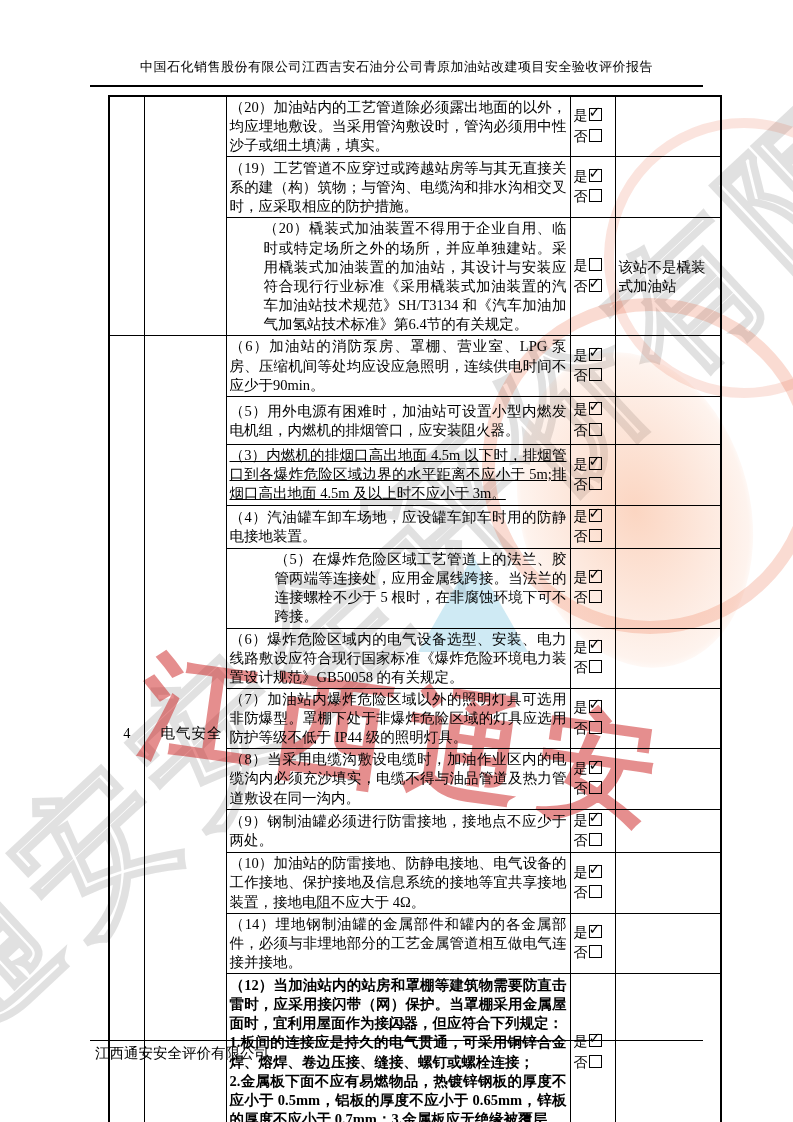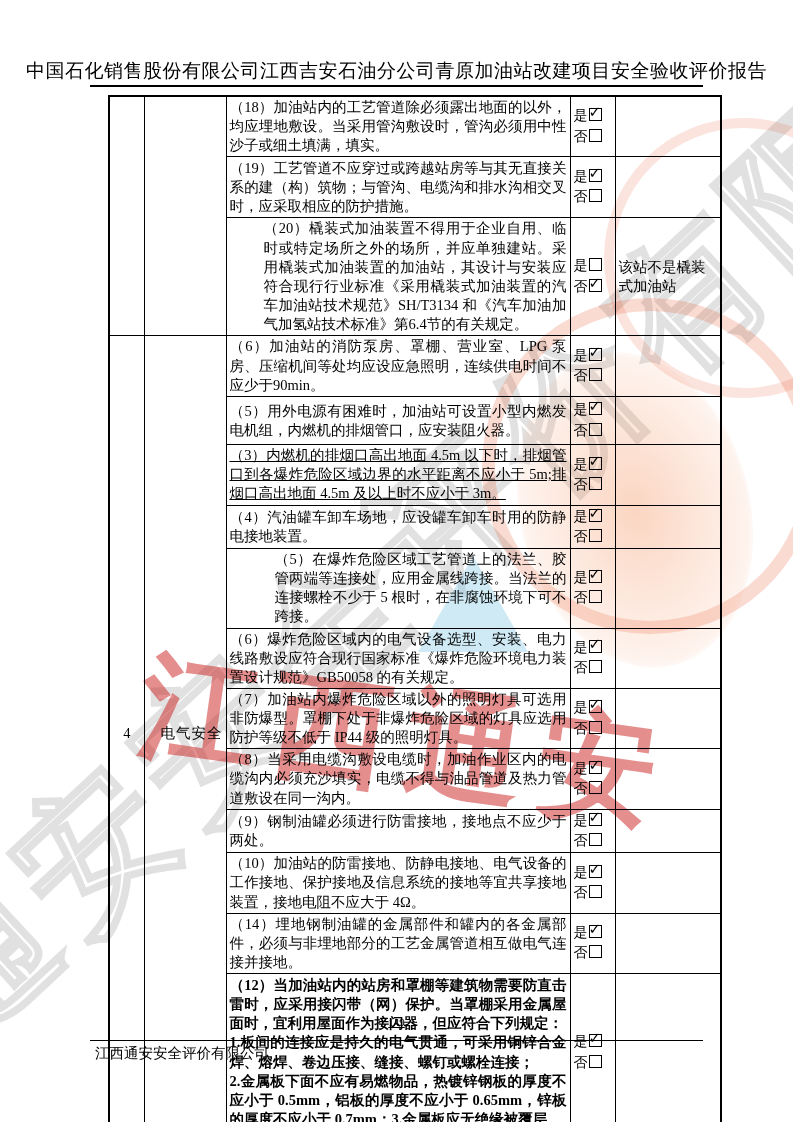--- a/index.html
+++ b/index.html
@@ -4,21 +4,21 @@
 <style>
   html,body { margin:0; padding:0; background:#888; }
   .page {
     position:relative; width:793px; height:1122px; margin:0 auto;
     background:#ffffff; overflow:hidden;
     font-family:"Liberation Serif", serif; color:#000;
   }
   
   .header-title {
     position:absolute; top:58px; left:0; width:100%;
-    text-align:center; font-size:19px; letter-spacing:0.5px; z-index:3;
+    text-align:center; font-size:13px; letter-spacing:0.5px; z-index:3;
   }
   .header-rule {
     position:absolute; top:85px; left:90px; width:613px;
     border-top:2.5px solid #000; z-index:3;
   }
   
   .wm-gray {
     position:absolute; left:50%; top:51%;
     transform:translate(-50%,-50%) rotate(-43deg);
     font-size:150px; font-weight:bold; letter-spacing:12px; white-space:nowrap;
@@ -103,21 +103,21 @@
       <col style="width:35px">
         <col style="width:82px">
         <col style="width:344px">
       <col style="width:45px">
         <col style="width:106px">
     </colgroup>
     <tbody id="tbody-continued">
         <tr>
           <td rowspan="3" class="c-num"></td>
           <td rowspan="3" class="c-cat"></td>
-          <td class="c-text" style="height: 57px;">（18）加油站内的工艺管道除必须露出地面的以外，均应埋地敷设。当采用管沟敷设时，管沟必须用中性沙子或细土填满，填实。</td>
+          <td class="c-text" style="height: 57px;">（20）加油站内的工艺管道除必须露出地面的以外，均应埋地敷设。当采用管沟敷设时，管沟必须用中性沙子或细土填满，填实。</td>
           <td class="c-yn">
             <div class="cbrow"><span>是</span><span class="cb checked"></span></div>
             <div class="cbrow"><span>否</span><span class="cb"></span></div>
           </td>
           <td class="c-rk"></td>
         </tr>
         <tr>
           <td class="c-text" style="height: 58px;">（19）工艺管道不应穿过或跨越站房等与其无直接关系的建（构）筑物；与管沟、电缆沟和排水沟相交叉时，应采取相应的防护措施。</td>
           <td class="c-yn">
             <div class="cbrow"><span>是</span><span class="cb checked"></span></div>

